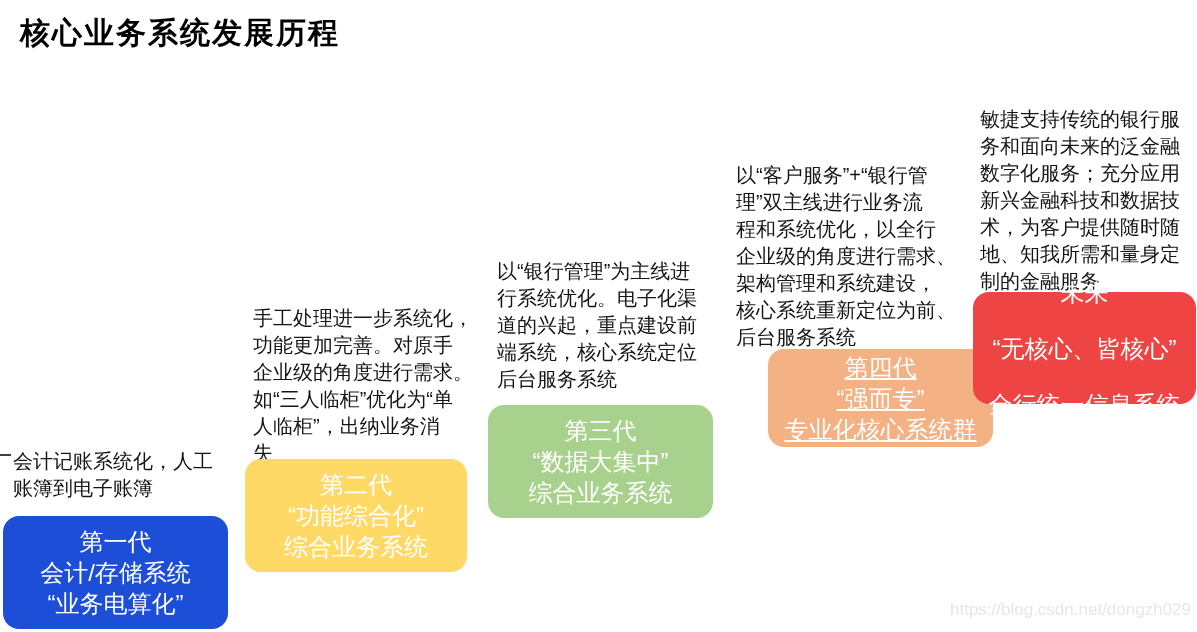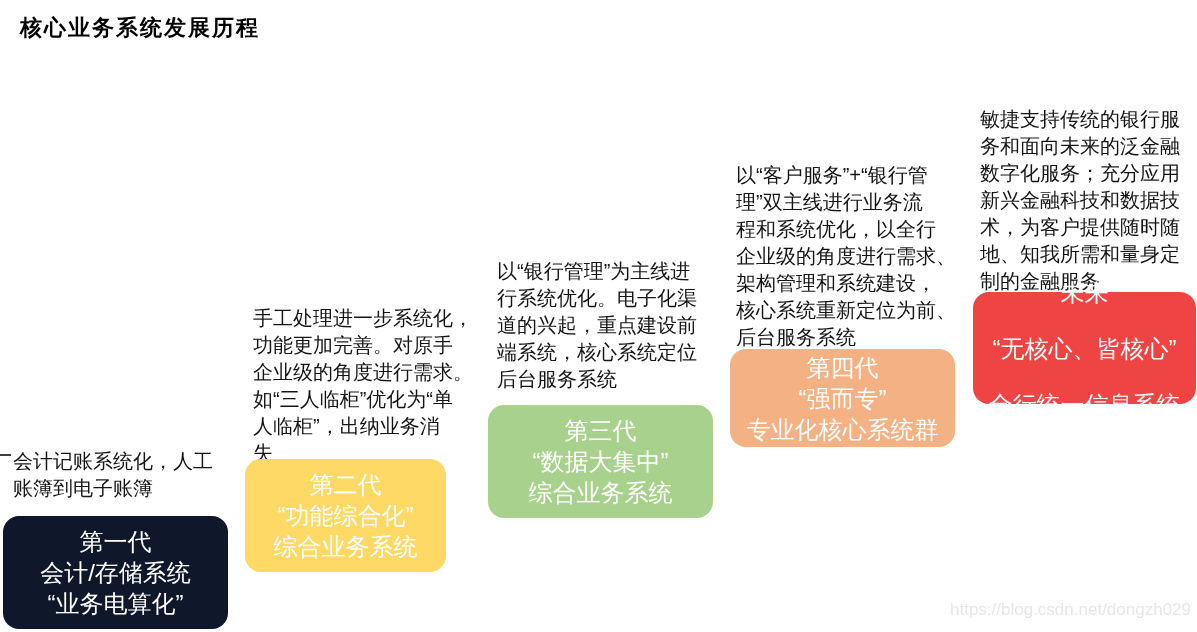--- a/index.html
+++ b/index.html
@@ -12,21 +12,21 @@
     position: relative;
     width: 1197px;
     height: 632px;
     background: #ffffff;
     overflow: hidden;
   }
   .page-title {
     position: absolute;
     left: 20px;
     top: 13px;
-    font-size: 22px;
+    font-size: 30px;
     font-weight: bold;
     letter-spacing: 2px;
     color: #000000;
     white-space: nowrap;
   }
   .stage-desc {
     position: absolute;
     font-size: 20px;
     line-height: 27px;
     color: #151515;
@@ -48,23 +48,23 @@
   .stage-box span { display: block; }
 
   
   .desc-1 { left: 13px;  top: 448px; }
   .desc-2 { left: 253px; top: 305px; }
   .desc-3 { left: 497px; top: 258px; }
   .desc-4 { left: 736px; top: 162px; }
   .desc-5 { left: 980px; top: 106px; }
 
   .box-1 { left: 3px;   top: 516px; width: 225px; height: 113px; }
-  .box-2 { left: 245px; top: 459px; width: 201px; height: 113px; }
+  .box-2 { left: 245px; top: 459px; width: 222px; height: 113px; }
   .box-3 { left: 488px; top: 405px; width: 225px; height: 113px; }
-  .box-4 { left: 730px; top: 349px; width: 225px; height: 98px; }
+  .box-4 { left: 768px; top: 349px; width: 225px; height: 98px; text-decoration: underline; }
   .box-5 { left: 973px; top: 292px; width: 223px; height: 112px; }
 
   .callout-line {
     position: absolute;
     left: 0;
     top: 454px;
     width: 11px;
     height: 2px;
     background: #3f3f3f;
   }
@@ -81,21 +81,21 @@
 <body>
 
 <div class="canvas">
 
   <div class="page-title">核心业务系统发展历程</div>
 
   <div class="callout-line"></div>
 
   <div class="stage-desc desc-1">会计记账系统化，人工
 账簿到电子账簿</div>
-  <div class="stage-box box-1" style="background-color: #0f172a;">
+  <div class="stage-box box-1" style="background-color: #1d4ed8;">
     <span>第一代</span>
     <span>会计/存储系统</span>
     <span>“业务电算化”</span>
   </div>
 
   <div class="stage-desc desc-2">手工处理进一步系统化，
 功能更加完善。对原手
 企业级的角度进行需求。
 如“三人临柜”优化为“单
 人临柜”，出纳业务消

